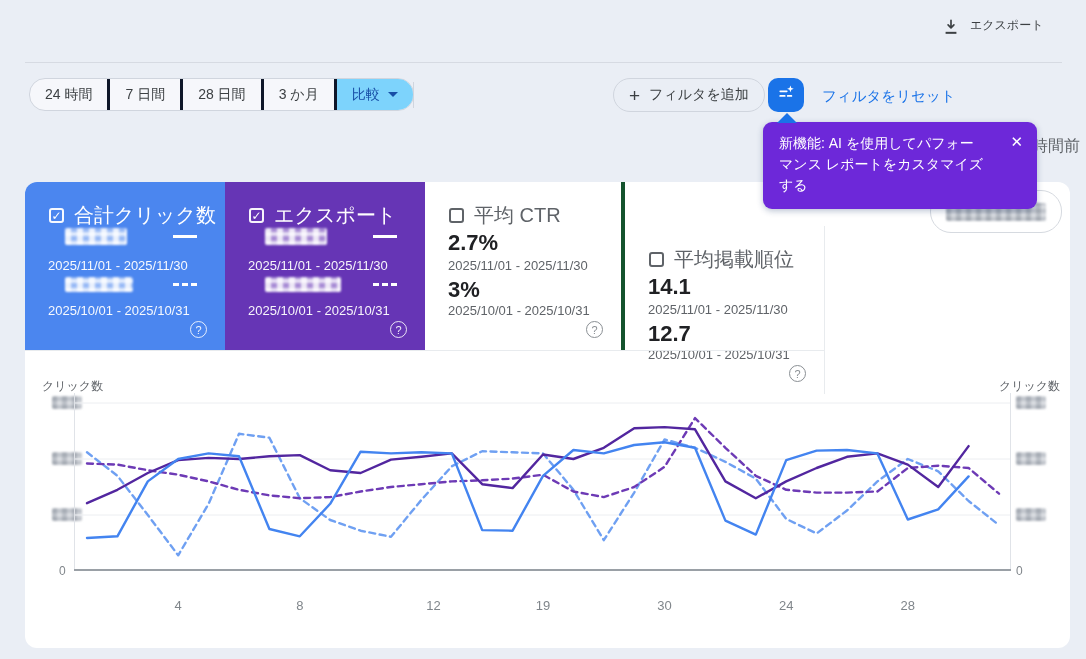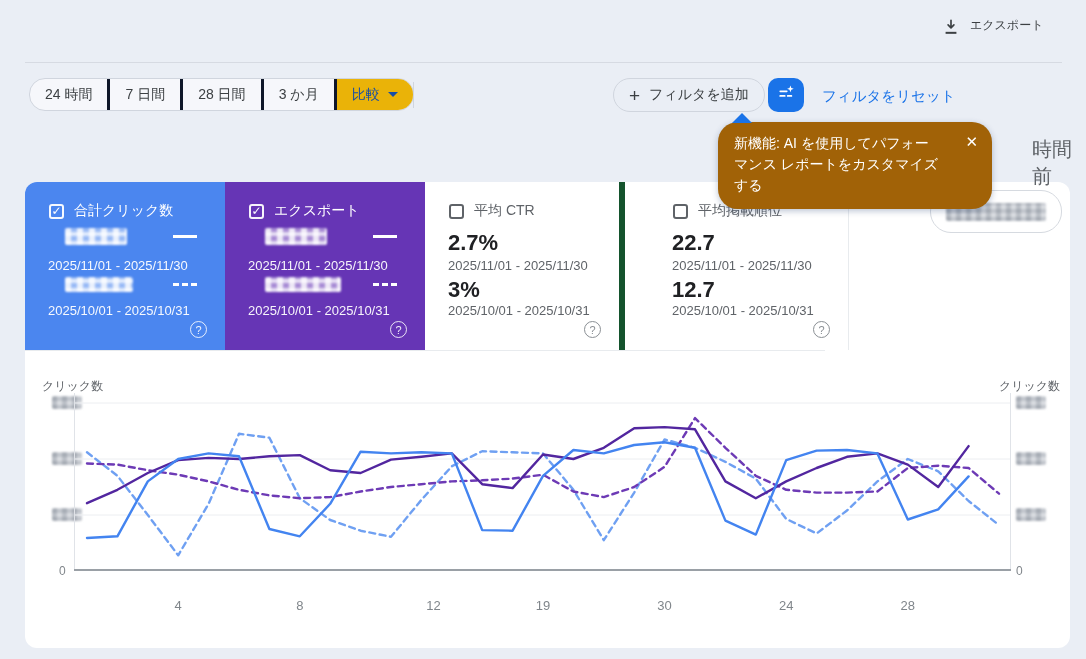--- a/index.html
+++ b/index.html
@@ -10,57 +10,57 @@
   .page-title { position:absolute; left:28px; top:16px; font-size:18px; color:#202124; letter-spacing:.5px; }
   .export-btn { position:absolute; left:941px; top:17px; display:flex; align-items:flex-start; gap:9px;
                 font-size:12px; color:#3c4043; cursor:pointer; }
   .hdr-divider { position:absolute; left:25px; top:62px; width:1037px; height:1px; background:#d6dae2; }
 
   
   .seg-group { position:absolute; left:29px; top:78px; height:33px; display:flex;
                border:1px solid #d0d5de; border-radius:16px; background:rgba(255,255,255,.55); overflow:hidden; }
   .seg { padding:0 15px; line-height:31px; font-size:14px; color:#3c4043; white-space:nowrap; cursor:pointer; }
   .seg + .seg { border-left:3px solid #0f172a; }
-  .seg.active { background:#eab308; color:#174ea6; display:flex; align-items:center; gap:8px; }
+  .seg.active { background:#7dd3fc; color:#174ea6; display:flex; align-items:center; gap:8px; }
   .caret { width:0; height:0; border-left:5px solid transparent; border-right:5px solid transparent; border-top:5px solid #5f6368; }
   .seg.active .caret { border-top-color:#174ea6; }
   .v-sep { position:absolute; left:413px; top:82px; width:1px; height:26px; background:#d0d5de; }
   .chip { position:absolute; top:78px; height:34px; display:flex; align-items:center; gap:9px; padding:0 15px;
           border:1px solid #d0d5de; border-radius:17px; font-size:14px; color:#3c4043; cursor:pointer; }
   .chip.search-type { left:427px; }
   .chip.add-filter { left:613px; }
   .plus { font-size:19px; line-height:1; color:#3c4043; }
   .ai-btn { position:absolute; left:768px; top:78px; width:36px; height:34px; border-radius:10px;
             background:#1a73e8; display:flex; align-items:center; justify-content:center; cursor:pointer; }
   .reset-link { position:absolute; left:822px; top:87px; font-size:14.5px; color:#1a73e8; cursor:pointer; }
-  .last-updated { position:absolute; left:1032px; top:136px; font-size:20px; color:#5f6368; z-index:1; }
-
-  
-  .tooltip { position:absolute; left:718px; top:122px; width:274px; min-height:84px; background:#a16207;
-             border-radius:20px; color:#fff; z-index:30; box-shadow:0 2px 6px rgba(26,55,105,.3); }
+  .last-updated { position:absolute; left:1032px; top:136px; font-size:16px; color:#5f6368; z-index:1; }
+
+  
+  .tooltip { position:absolute; left:763px; top:122px; width:274px; min-height:84px; background:#6d28d9;
+             border-radius:9px; color:#fff; z-index:30; box-shadow:0 2px 6px rgba(26,55,105,.3); }
   .tooltip .arrow { position:absolute; left:14px; top:-9px; width:0; height:0;
                     border-left:10px solid transparent; border-right:10px solid transparent; border-bottom:10px solid #1a73e8; }
   .tooltip .txt { padding:11px 52px 13px 16px; font-size:14px; line-height:21px; }
   .tooltip .close { position:absolute; right:14px; top:11px; font-size:15px; color:#fff; cursor:pointer; }
 
   
   .panel { position:absolute; left:25px; top:182px; width:1045px; height:466px; background:#fff; border-radius:12px; }
 
   .card { position:absolute; top:0; width:200px; height:168px; cursor:pointer; }
   .card.clicks { left:0; background:#4b86ef; border-radius:12px 0 0 0; }
   .card.imps   { left:200px; background:#6635b5; }
-  .card.ctrc   { left:400px; border-right:6px solid #14532d; }
-  .card.posc   { left:624px; border-right:1px solid #e8ebee; }
+  .card.ctrc   { left:400px; border-right:4px solid #14532d; }
+  .card.posc   { left:600px; border-right:1px solid #e8ebee;margin-top:44px; }
   .cards-bottom { position:absolute; left:0; top:168px; width:800px; height:1px; background:#e8ebee; }
 
   .card-head { position:absolute; left:24px; top:20px; display:flex; align-items:center; gap:10px; }
   .cb { width:15px; height:15px; border:2px solid rgba(255,255,255,.95); border-radius:3px; font-size:12px;
         font-weight:bold; color:#fff; display:flex; align-items:center; justify-content:center; flex:0 0 auto; }
   .card.white .cb { border-color:#5f6368; color:transparent; }
-  .card-label { font-size:14px; color:#fff; white-space:nowrap; }
+  .card-label { font-size:20px; color:#fff; white-space:nowrap; }
   .card.white .card-label { color:#5f6368; }
 
   .redact { border-radius:2px; filter:blur(1.1px);
             background-image:repeating-linear-gradient(90deg,#c6cad0 0 5px,#e6e8eb 5px 10px),
                              repeating-linear-gradient(0deg,rgba(210,213,218,.9) 0 4px,rgba(240,241,243,.9) 4px 8px);
             background-blend-mode:multiply; }
   .redact.light { background-image:repeating-linear-gradient(90deg,rgba(255,255,255,.85) 0 6px,rgba(255,255,255,.3) 6px 12px),
                                    repeating-linear-gradient(0deg,rgba(255,255,255,.75) 0 4px,rgba(255,255,255,.2) 4px 9px);
                   background-blend-mode:normal; }
   .val-redact1 { position:absolute; left:40px; top:46px; width:62px; height:17px; }
@@ -178,21 +178,21 @@
       <div class="metric-val v2">3%</div>
       <div class="period p2">2025/10/01 - 2025/10/31</div>
       <div class="help">?</div>
     </div>
 
     <div class="card white posc">
       <div class="card-head">
         <span class="cb"></span>
         <span class="card-label">平均掲載順位</span>
       </div>
-      <div class="metric-val v1">22.7</div>
+      <div class="metric-val v1">14.1</div>
       <div class="period p1">2025/11/01 - 2025/11/30</div>
       <div class="metric-val v2">12.7</div>
       <div class="period p2">2025/10/01 - 2025/10/31</div>
       <div class="help">?</div>
     </div>
 
     <div class="cards-bottom"></div>
 
     <div class="chip-redacted">
       <div class="redact"></div>

